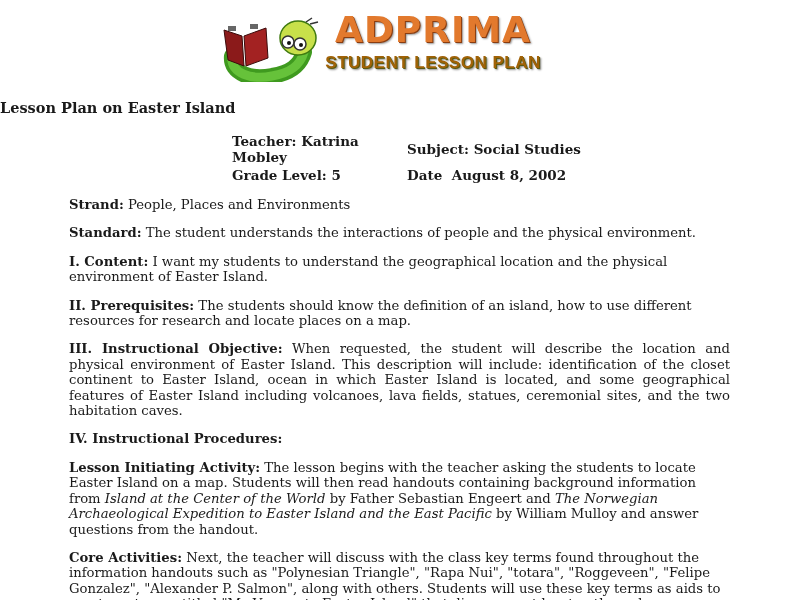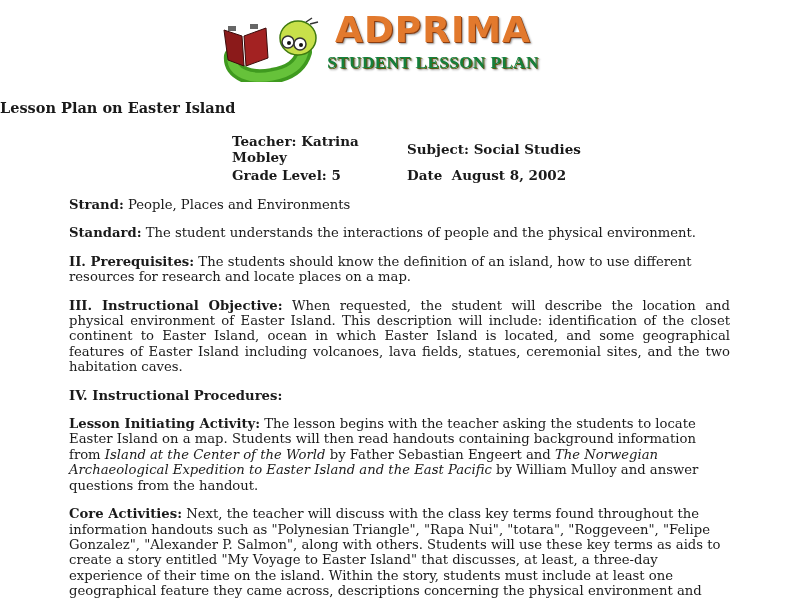--- a/index.html
+++ b/index.html
@@ -4,22 +4,22 @@
 <style>
   html, body { margin:0; padding:0; background:#ffffff; }
   body { width:800px; height:600px; overflow:hidden; position:relative;
          font-family:"DejaVu Serif", serif; color:#1a1a1a; }
   .logo { position:absolute; left:222px; top:8px; width:340px; height:76px; }
   .worm { position:absolute; left:0; top:8px; width:104px; height:66px; }
   .brand { position:absolute; left:93px; top:0; width:236px; height:76px; text-align:center; }
   .brand-main { font-family:"DejaVu Sans", sans-serif; font-weight:bold; font-size:36px;
                 letter-spacing:1px; color:#e2792d; line-height:44px;
                 text-shadow:1px 1px 0 #8a3d10, 2px 2px 2px #999; }
-  .brand-sub { font-family:Liberation Serif, serif; font-weight:bold; font-size:17px;
-               color:#15803d; line-height:22px; letter-spacing:0.5px;
+  .brand-sub { font-family:Liberation Sans, sans-serif; font-weight:bold; font-size:17px;
+               color:#a16207; line-height:22px; letter-spacing:0.5px;
                text-shadow:1px 1px 0 #5a5a10, 2px 2px 2px #888; }
   .title { position:absolute; top:99px; left:0; width:800px; text-align:left;
            font-weight:bold; font-size:14.5px; }
   .meta { position:absolute; left:232px; top:133px; width:400px; font-weight:bold; font-size:13.5px; }
   .meta .cell { position:absolute; line-height:16px; }
   .body-text { position:absolute; left:69px; top:197px; width:661px; font-size:13.2px; line-height:15.4px; }
   .body-text p { margin:0 0 13px 0; }
   .just { text-align:justify; }
   b { font-weight:bold;text-align:right; }
   i { font-style:italic; }
@@ -72,20 +72,24 @@
 <div class="body-text">
   <p>
     <b>Strand:</b>
     <span>People, Places and Environments</span>
   </p>
   <p>
     <b>Standard:</b>
     <span>The student understands the interactions of people and the physical environment.</span>
   </p>
   <p>
+    <b>I. Content:</b>
+    <span>I want my students to understand the geographical location and the physical environment of Easter Island.</span>
+  </p>
+  <p>
     <b>II. Prerequisites:</b>
     <span>The students should know the definition of an island, how to use different resources for research and locate places on a map.</span>
   </p>
   <p class="just">
     <b>III.  Instructional Objective:</b>
     <span>When requested, the student will describe the location and physical environment of Easter Island. This description will include: identification of the closet continent to Easter Island, ocean in which Easter Island is located, and some geographical features of Easter Island including volcanoes, lava fields, statues, ceremonial sites, and the two habitation caves.</span>
   </p>
   <p>
     <b>IV. Instructional Procedures:</b>
   </p>

